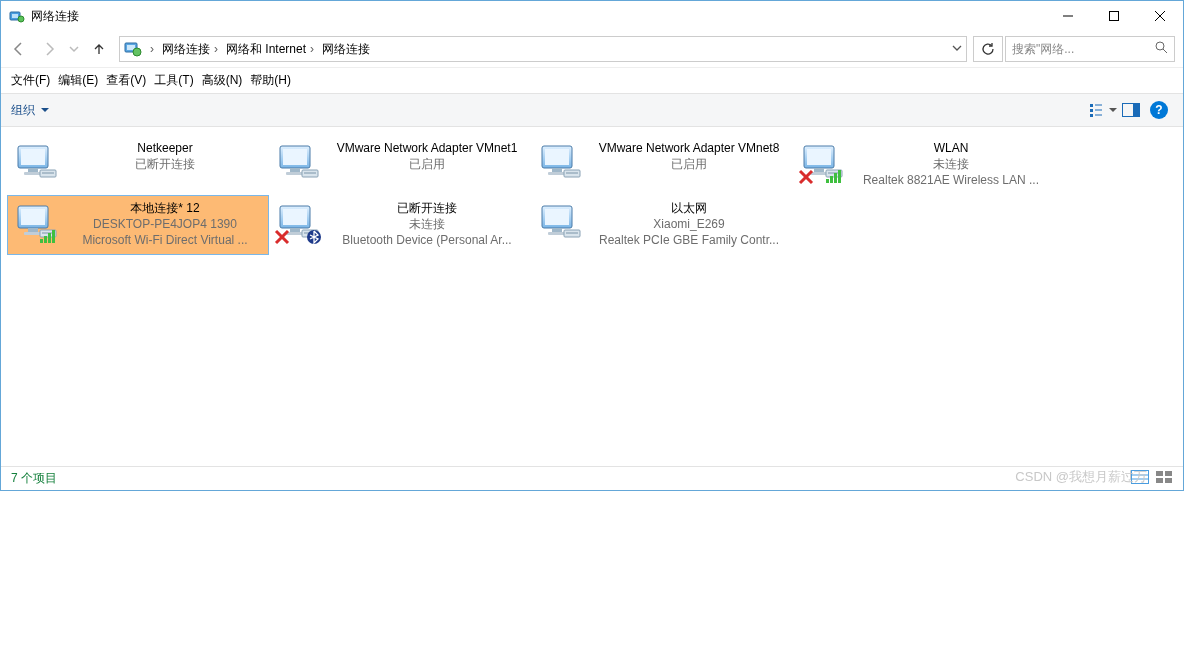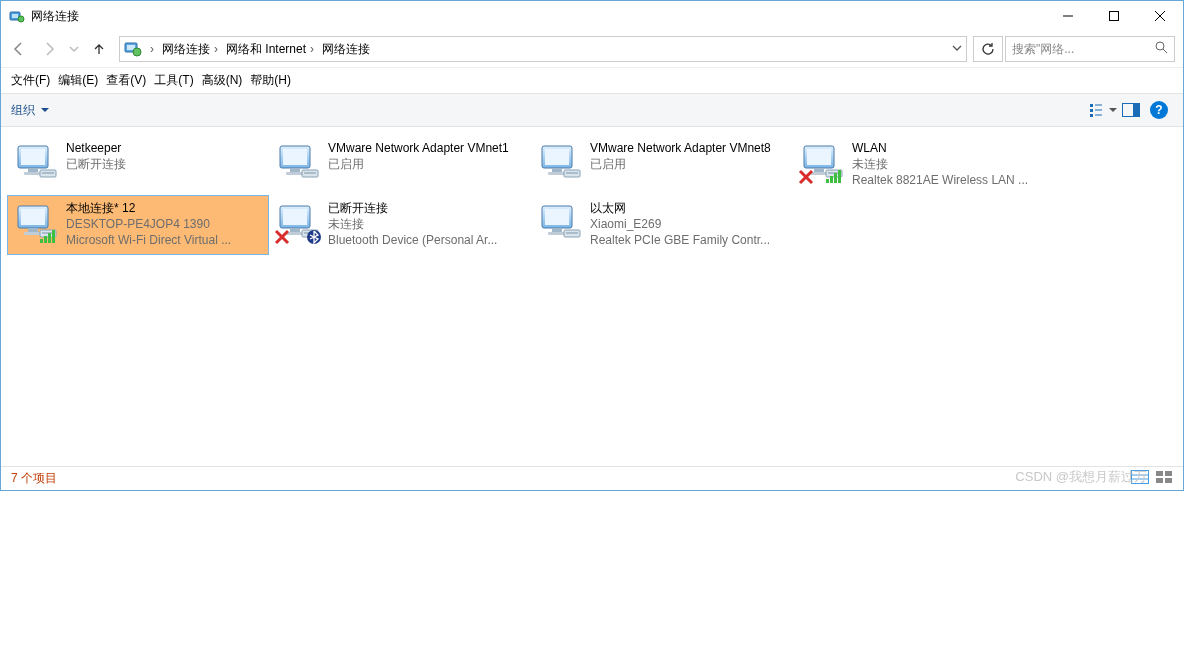--- a/index.html
+++ b/index.html
@@ -22,28 +22,28 @@
   .addr-chev { color: #404040; }
   .refresh-btn { width: 30px; height: 26px; border: 1px solid #ccc; display: flex; align-items: center; justify-content: center; }
   .search-box { width: 170px; height: 26px; border: 1px solid #ccc; display: flex; align-items: center; padding: 0 6px; color: #888; margin-right: 4px; }
   .search-box .sicon { margin-left: auto; color: #555; }
   .menubar { height: 26px; display: flex; align-items: center; gap: 8px; padding: 0 10px; border-top: 1px solid #eee; }
   .menubar .menu-item { font-size: 12px; }
   .toolbar { height: 34px; background: #f5f6f7; border-top: 1px solid #e3e3e3; border-bottom: 1px solid #e3e3e3; display: flex; align-items: center; padding: 10px 10px; }
   .toolbar .org { display: flex; align-items: center; gap: 6px; color: #1a4e8a; }
   .toolbar .spacer { flex: 1; }
   .toolbar .tb-icon { width: 28px; height: 24px; display: flex; align-items: center; justify-content: center; color: #1a4e8a; }
-  .content { flex: 1; overflow: auto; padding: 8px 6px; display: flex; flex-wrap: wrap; align-content: flex-start; }
+  .content { flex: 1; overflow: auto; padding: 8px 6px; display: flex; flex-wrap: wrap; align-content: flex-start; text-align: center; }
   .item { width: 262px; height: 60px; display: flex; align-items: flex-start; padding: 4px; border: 1px solid transparent; }
   .item.selected { border: 1px solid #7ab7e8; background: #fdba74; }
   .item .icon-wrap { width: 48px; height: 48px; position: relative; flex-shrink: 0; margin-right: 6px; }
   .item .texts { flex: 1; overflow: hidden; line-height: 16px; }
   .item .name { color: #000; white-space: nowrap; overflow: hidden; text-overflow: ellipsis; }
   .item .line2, .item .line3 { color: #6d6d6d; white-space: nowrap; overflow: hidden; text-overflow: ellipsis; }
-  .statusbar { height: 24px; border-top: 1px solid #e3e3e3; display: flex; align-items: center; padding: 0 10px; font-size: 12px; color: #c2410c; justify-content: flex-end; }
+  .statusbar { height: 24px; border-top: 1px solid #e3e3e3; display: flex; align-items: center; padding: 0 10px; font-size: 12px; color: #15803d; justify-content: flex-end; }
   .statusbar .right { margin-left: auto; display:flex; gap:6px; align-items:center;}
   .watermark { position: absolute; right: 36px; bottom: 4px; color: #c8c8c8; font-size: 13px; pointer-events: none; margin-top: 28px; }
   .overlay-x { position: absolute; bottom: 0; left: 0; }
   .overlay-bt { position: absolute; bottom: 0; right: 0; }
   .sig-bars { position: absolute; bottom: 2px; right: 2px; }
   .help-icon { width:18px; height:18px; border-radius:50%; background:#0078d7; color:#fff; display:flex; align-items:center; justify-content:center; font-size:12px; font-weight:bold;}
 </style>
 </head>
 <body>
 

